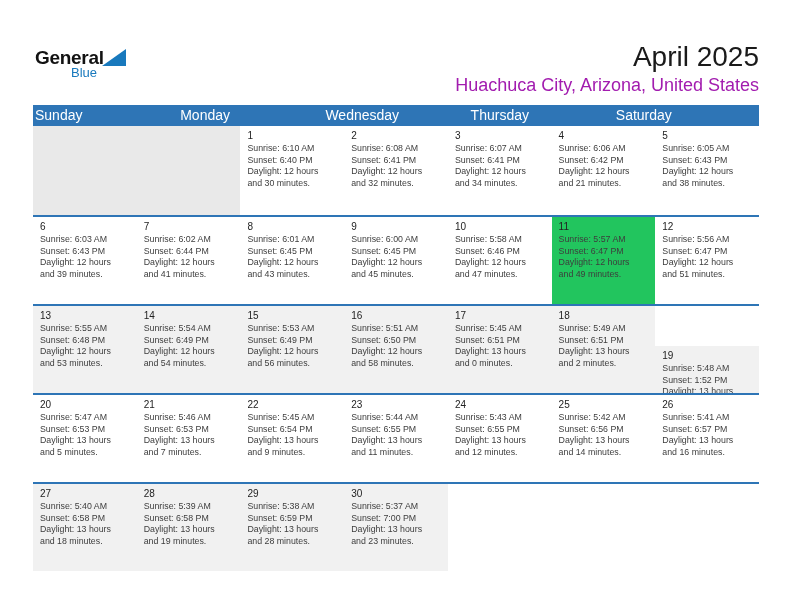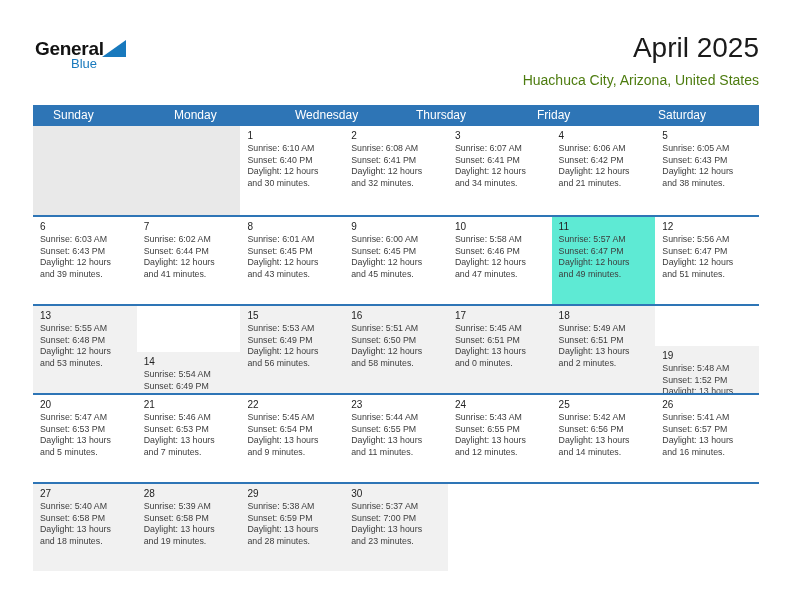--- a/index.html
+++ b/index.html
@@ -8,41 +8,41 @@
     width: 792px; height: 612px;
     position: relative; overflow: hidden;
     font-family: "Liberation Sans", sans-serif;
     --header-bg: #2E75B6;
     --accent: #2E75B6;
     --logo-blue: #1879BD;
   }
   .page { position: absolute; inset: 0; }
 
   
-  .topbar { position: absolute; left: 33px; right: 33px; top: 32px; height: 72px; }
+  .topbar { position: absolute; left: 33px; right: 33px; top: 41px; height: 72px; }
   .logo { position: absolute; left: 2px; top: 6px; width: 150px; height: 50px; }
   .logo-general {
     position: absolute; left: 0; top: 0;
     font-size: 19px; font-weight: 700; color: #121212; letter-spacing: -0.3px;
   }
   .logo-triangle { position: absolute; left: 67px; top: 2px; width: 24px; height: 17px; }
   .logo-blue {
     position: absolute; left: 36px; top: 18px;
     font-size: 13px; font-weight: 400; color: var(--logo-blue);
   }
   .titles { position: absolute; right: 0; top: 0; width: 100%; text-align: right; }
   .month-title { font-size: 28px; font-weight: 400; color: #1a1a1a; line-height: 32px; }
-  .location-subtitle { margin-top: 8px; font-size: 14px; font-weight: 500; color: #4d7c0f; }
+  .location-subtitle { margin-top: 2px; font-size: 18px; font-weight: 500; color: #a21caf; }
 
   
   .calendar { position: absolute; left: 33px; top: 105px; width: 726px; }
   .day-header-row { display: flex; height: 21px; background: var(--header-bg); }
   .day-header-cell {
-    flex: 1; color: #ffffff; font-size: 12px; line-height: 21px;
-    padding-left: 20px; font-weight: 400;
+    flex: 1; color: #ffffff; font-size: 14px; line-height: 21px;
+    padding-left: 2px; font-weight: 400;
     white-space: nowrap; overflow: hidden;
   }
   .week-row { display: flex; height: 89px; }
   .week-row.with-sep { border-top: 2px solid var(--accent); }
   .day-cell { flex: 1; padding: 4px 4px 0 7px; overflow: hidden; }
   .day-number { font-size: 10px; color: #222222; margin-bottom: 2px; }
   .day-line { font-size: 8.8px; color: #3d3d3d; line-height: 11.6px; white-space: nowrap; }
 </style>
 </head>
 <body style="--header-bg: #2E75B6; --accent: #2E75B6; --logo-blue: #1879BD;">
@@ -64,21 +64,20 @@
       <div class="location-subtitle">Huachuca City, Arizona, United States</div>
     </div>
   </div>
 
   <div class="calendar">
     <div class="day-header-row" id="dayHeaderRow">
         <div class="day-header-cell">Sunday</div>
         <div class="day-header-cell">Monday</div>
         <div class="day-header-cell">Wednesday</div>
         <div class="day-header-cell">Thursday</div>
-        <div class="day-header-cell">Friday</div>
         <div class="day-header-cell">Saturday</div>
       </div>
     <div id="weeksContainer">
         <div class="week-row">
           <div class="day-cell" style="background: rgb(233, 233, 233);"></div>
           <div class="day-cell" style="background: rgb(233, 233, 233);"></div>
           <div class="day-cell" style="background: rgb(255, 255, 255);">
             <div class="day-number">1</div>
             <div class="day-line">Sunrise: 6:10 AM</div>
             <div class="day-line">Sunset: 6:40 PM</div>
@@ -143,21 +142,21 @@
             <div class="day-line">Daylight: 12 hours</div>
             <div class="day-line">and 45 minutes.</div>
           </div>
           <div class="day-cell" style="background: rgb(255, 255, 255);">
             <div class="day-number">10</div>
             <div class="day-line">Sunrise: 5:58 AM</div>
             <div class="day-line">Sunset: 6:46 PM</div>
             <div class="day-line">Daylight: 12 hours</div>
             <div class="day-line">and 47 minutes.</div>
           </div>
-          <div class="day-cell" style="background: #5eead4;">
+          <div class="day-cell" style="background: #22c55e;">
             <div class="day-number">11</div>
             <div class="day-line">Sunrise: 5:57 AM</div>
             <div class="day-line">Sunset: 6:47 PM</div>
             <div class="day-line">Daylight: 12 hours</div>
             <div class="day-line">and 49 minutes.</div>
           </div>
           <div class="day-cell" style="background: rgb(255, 255, 255);">
             <div class="day-number">12</div>
             <div class="day-line">Sunrise: 5:56 AM</div>
             <div class="day-line">Sunset: 6:47 PM</div>
@@ -166,21 +165,21 @@
           </div>
         </div>
         <div class="week-row with-sep">
           <div class="day-cell" style="background: rgb(241, 241, 241);">
             <div class="day-number">13</div>
             <div class="day-line">Sunrise: 5:55 AM</div>
             <div class="day-line">Sunset: 6:48 PM</div>
             <div class="day-line">Daylight: 12 hours</div>
             <div class="day-line">and 53 minutes.</div>
           </div>
-          <div class="day-cell" style="background: rgb(241, 241, 241); margin-top: 46px;">
+          <div class="day-cell" style="background: rgb(241, 241, 241);">
             <div class="day-number">14</div>
             <div class="day-line">Sunrise: 5:54 AM</div>
             <div class="day-line">Sunset: 6:49 PM</div>
             <div class="day-line">Daylight: 12 hours</div>
             <div class="day-line">and 54 minutes.</div>
           </div>
           <div class="day-cell" style="background: rgb(241, 241, 241);">
             <div class="day-number">15</div>
             <div class="day-line">Sunrise: 5:53 AM</div>
             <div class="day-line">Sunset: 6:49 PM</div>

